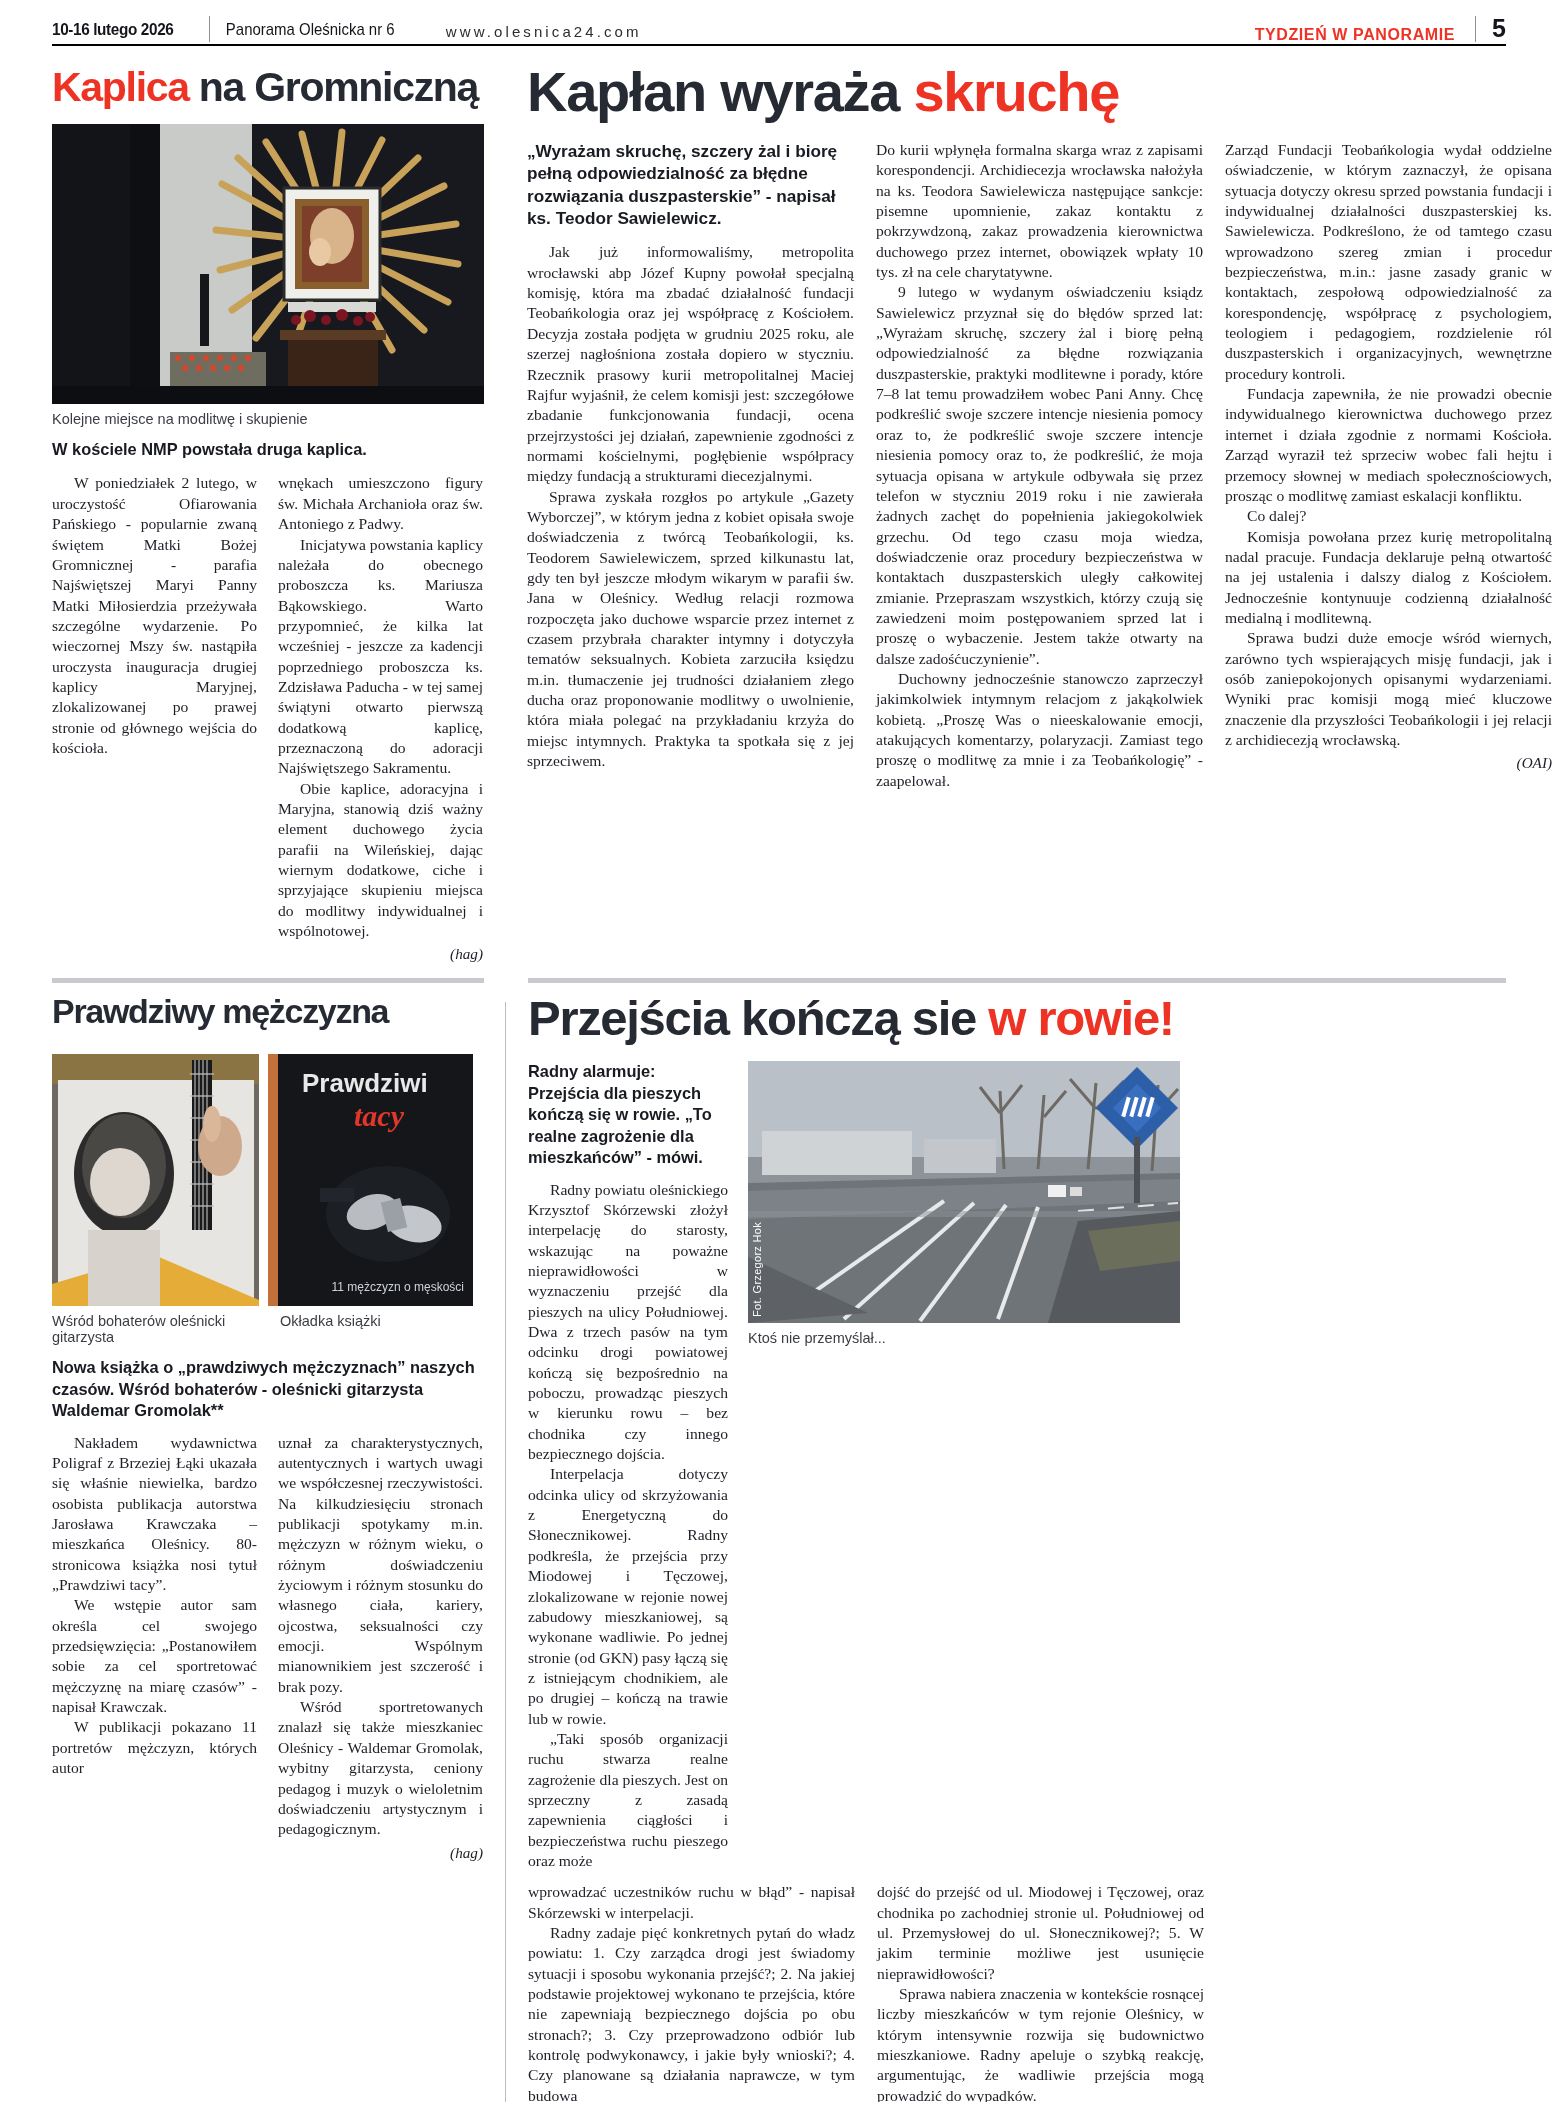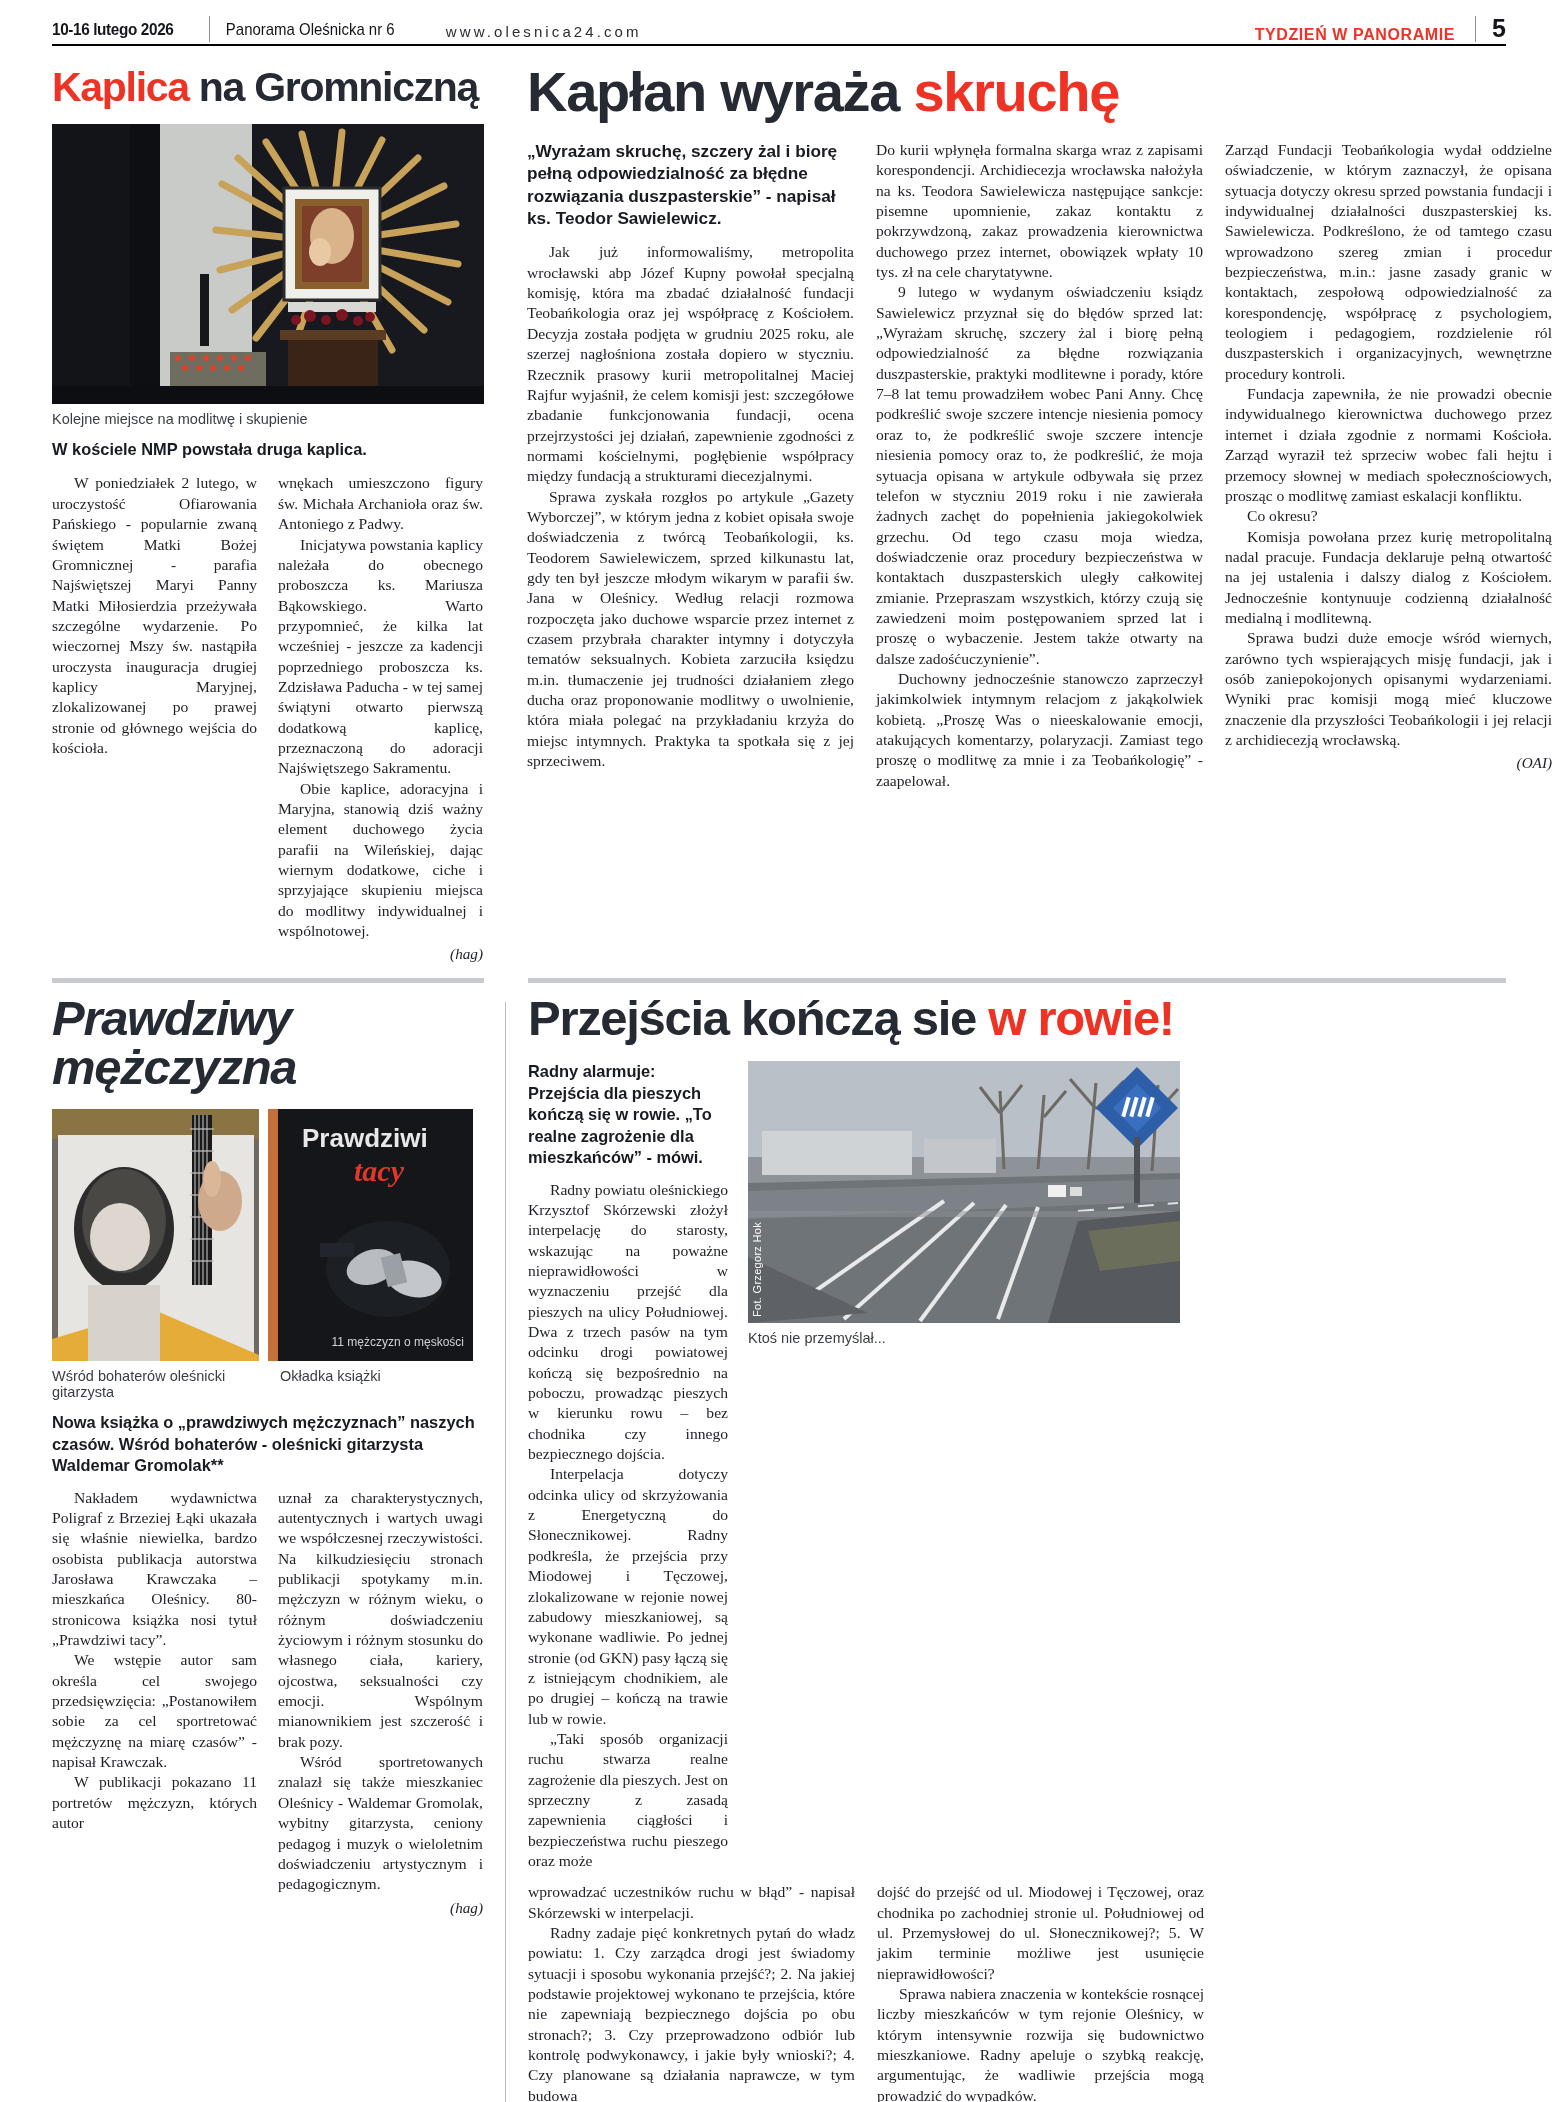--- a/index.html
+++ b/index.html
@@ -51,21 +51,21 @@
   
   .rule-top { height: 5px; background: #c8cace; margin-bottom: 11px; }
   .headline {
     font-family: "Liberation Sans", sans-serif;
     font-weight: bold; letter-spacing: -1.3px; color: #262a33;
     line-height: 1.0;
   }
   .headline .hl-red { color: #ee3224; }
   .h-left  { font-size: 41px; margin: 21px 0 16px; }
   .h-big   { font-size: 56px; margin: 18px 0 20px; }
-  .h-mid   { font-size: 49px; margin: 2px 0 17px; font-style: italic; }
+  .h-mid   { font-size: 34px; margin: 2px 0 26px; }
   .h-road  { font-size: 49px; margin: 2px 0 18px; }
 
   .photo { background: #2b2f36; position: relative; overflow: hidden; }
   .caption {
     font-family: "Liberation Sans", sans-serif;
     font-size: 14.5px; color: #3a3d44; margin: 7px 0 0;
   }
 
   .body-col { font-size: 15.6px; line-height: 1.305; text-align: justify; hyphens: auto; }
   .body-col p { margin: 0; text-indent: 22px; }
@@ -237,21 +237,21 @@
           </div>
         </div>
         <div class="body-col">
           <p class="noind">Do kurii wpłynęła formalna skarga wraz z zapisami korespondencji. Archidiecezja wrocławska nałożyła na ks. Teodora Sawielewicza następujące sankcje: pisemne upomnienie, zakaz kontaktu z pokrzywdzoną, zakaz prowadzenia kierownictwa duchowego przez internet, obowiązek wpłaty 10 tys. zł na cele charytatywne.</p>
           <p>9 lutego w wydanym oświadczeniu ksiądz Sawielewicz przyznał się do błędów sprzed lat: „Wyrażam skruchę, szczery żal i biorę pełną odpowiedzialność za błędne rozwiązania duszpasterskie, praktyki modlitewne i porady, które 7–8 lat temu prowadziłem wobec Pani Anny. Chcę podkreślić swoje szczere intencje niesienia pomocy oraz to, że podkreślić swoje szczere intencje niesienia pomocy oraz to, że podkreślić, że moja sytuacja opisana w artykule odbywała się przez telefon w styczniu 2019 roku i nie zawierała żadnych zachęt do popełnienia jakiegokolwiek grzechu. Od tego czasu moja wiedza, doświadczenie oraz procedury bezpieczeństwa w kontaktach duszpasterskich uległy całkowitej zmianie. Przepraszam wszystkich, którzy czują się zawiedzeni moim postępowaniem sprzed lat i proszę o wybaczenie. Jestem także otwarty na dalsze zadośćuczynienie”.</p>
           <p>Duchowny jednocześnie stanowczo zaprzeczył jakimkolwiek intymnym relacjom z jakąkolwiek kobietą. „Proszę Was o nieeskalowanie emocji, atakujących komentarzy, polaryzacji. Zamiast tego proszę o modlitwę za mnie i za Teobańkologię” - zaapelował.</p>
         </div>
         <div class="body-col">
           <p class="noind">Zarząd Fundacji Teobańkologia wydał oddzielne oświadczenie, w którym zaznaczył, że opisana sytuacja dotyczy okresu sprzed powstania fundacji i indywidualnej działalności duszpasterskiej ks. Sawielewicza. Podkreślono, że od tamtego czasu wprowadzono szereg zmian i procedur bezpieczeństwa, m.in.: jasne zasady granic w kontaktach, zespołową odpowiedzialność za korespondencję, współpracę z psychologiem, teologiem i pedagogiem, rozdzielenie ról duszpasterskich i organizacyjnych, wewnętrzne procedury kontroli.</p>
           <p>Fundacja zapewniła, że nie prowadzi obecnie indywidualnego kierownictwa duchowego przez internet i działa zgodnie z normami Kościoła. Zarząd wyraził też sprzeciw wobec fali hejtu i przemocy słownej w mediach społecznościowych, prosząc o modlitwę zamiast eskalacji konfliktu.</p>
-          <p>Co okresu?</p>
+          <p>Co dalej?</p>
           <p>Komisja powołana przez kurię metropolitalną nadal pracuje. Fundacja deklaruje pełną otwartość na jej ustalenia i dalszy dialog z Kościołem. Jednocześnie kontynuuje codzienną działalność medialną i modlitewną.</p>
           <p>Sprawa budzi duże emocje wśród wiernych, zarówno tych wspierających misję fundacji, jak i osób zaniepokojonych opisanymi wydarzeniami. Wyniki prac komisji mogą mieć kluczowe znaczenie dla przyszłości Teobańkologii i jej relacji z archidiecezją wrocławską.</p>
           <div class="sig">(OAI)</div>
         </div>
       </div>
     </div>
   </div>
 
   <div class="mid-wrap">
 

